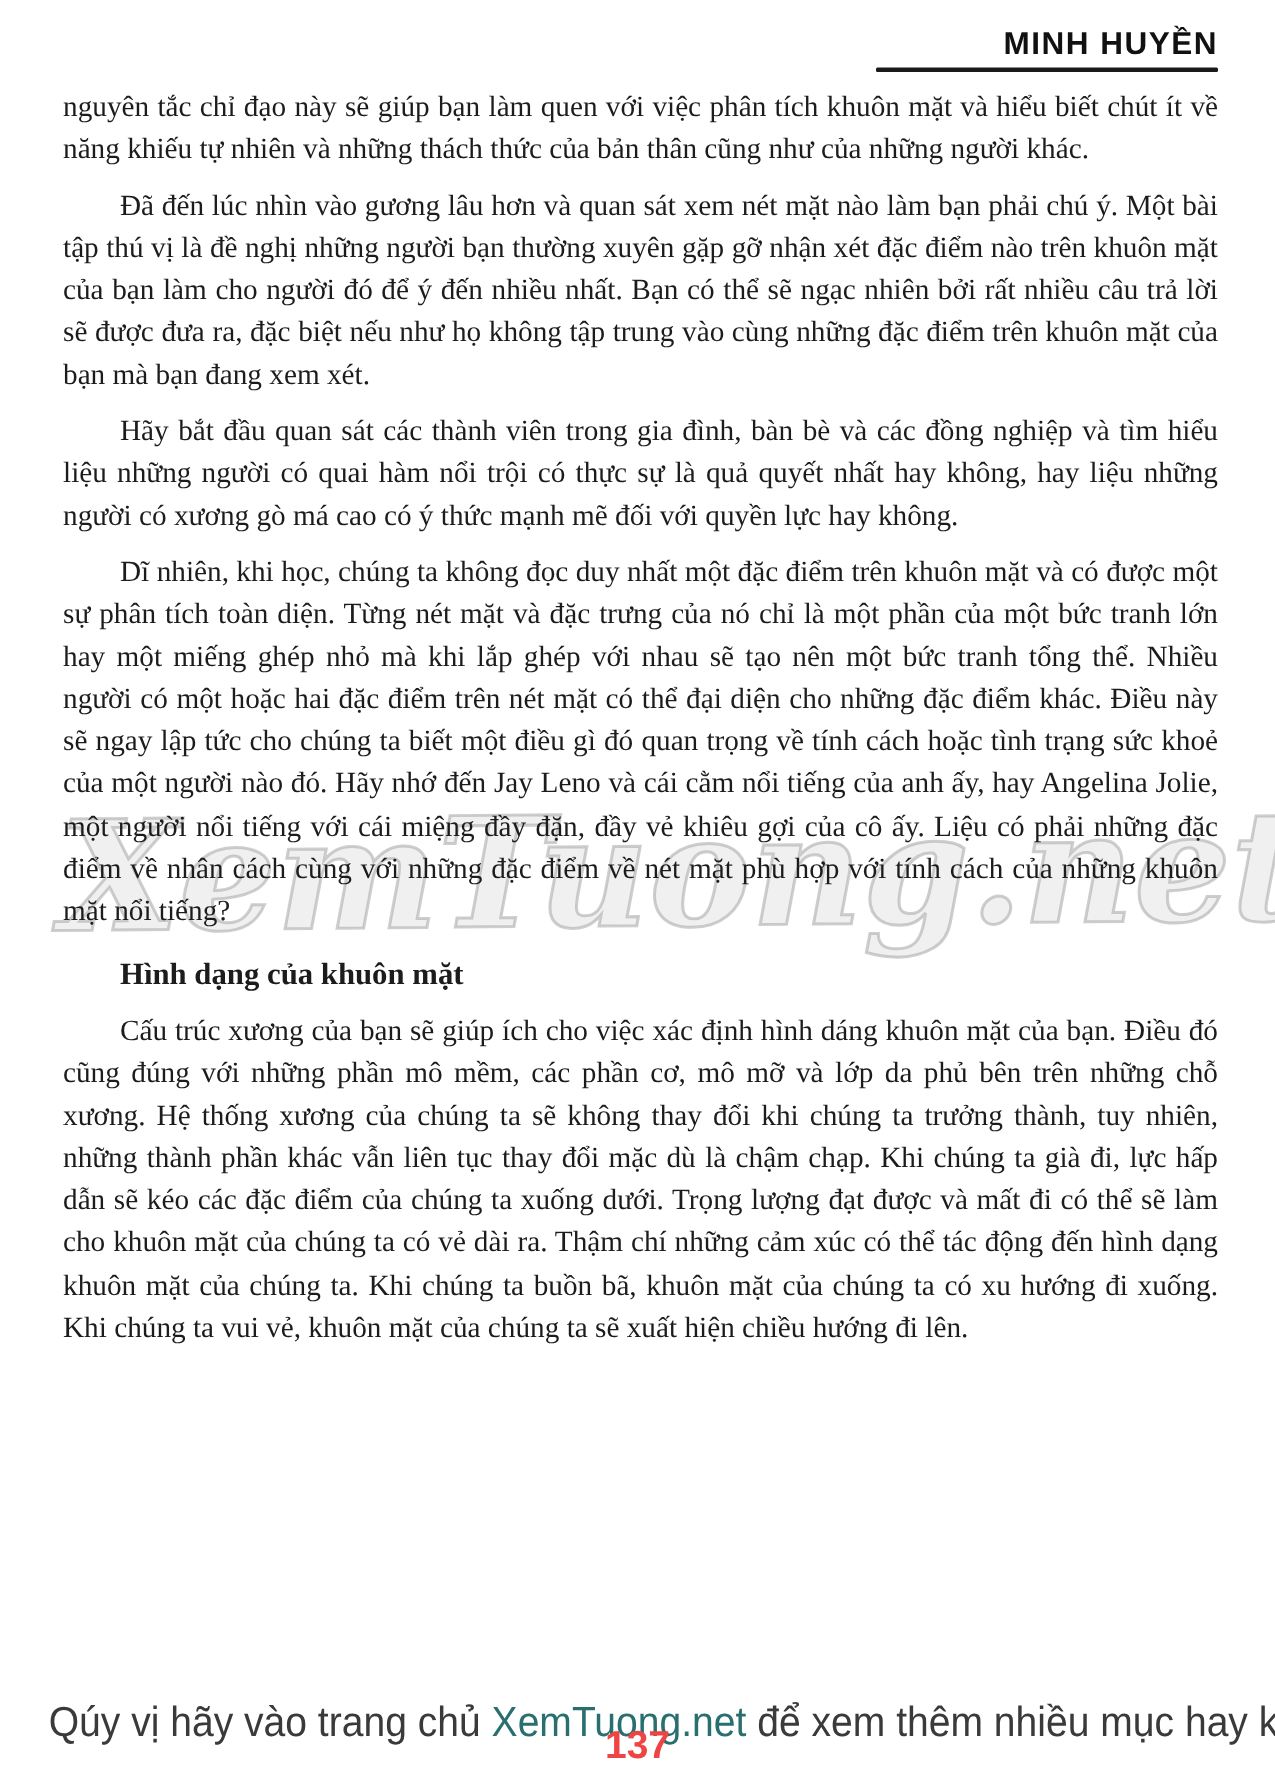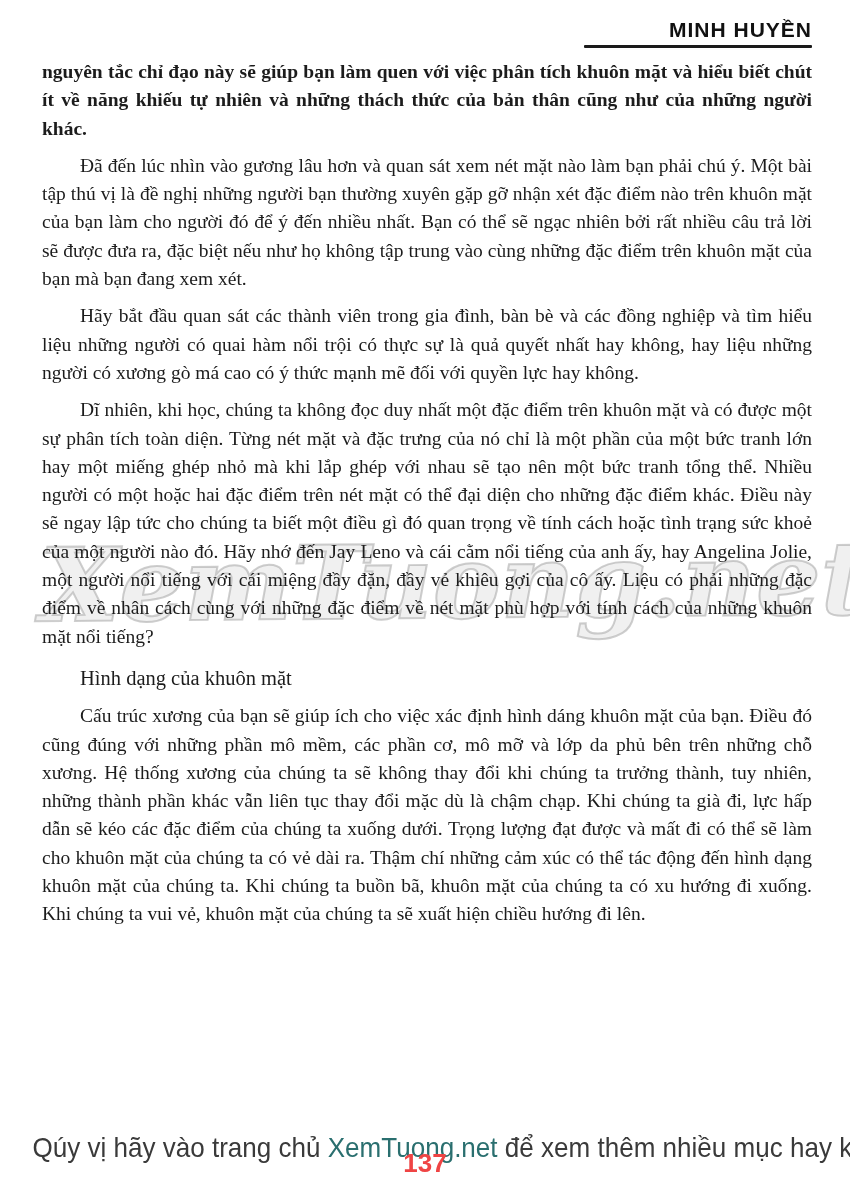--- a/index.html
+++ b/index.html
@@ -51,23 +51,23 @@
   .body-text {
     position: absolute; left: 42px; right: 38px; top: 58px;
     z-index: 2;
     font-size: 19.5px; line-height: 28.3px;
     text-align: justify;
   }
   .body-text p {
     margin: 0 0 9px 0;
     text-indent: 38px;
   }
-  .body-text p.continuation { text-indent: 0; font-weight: bold; }
+  .body-text p.continuation { text-indent: 0; }
   .body-text h2 {
-    font-size: 20.5px; font-weight: normal;
+    font-size: 20.5px; font-weight: bold;
     margin: 13px 0 10px 38px;
     text-align: left;
   }
 
   
   .footer {
     position: absolute; left: 0; right: 0; top: 1132px;
     text-align: center; z-index: 2;
   }
   .footer-line {

